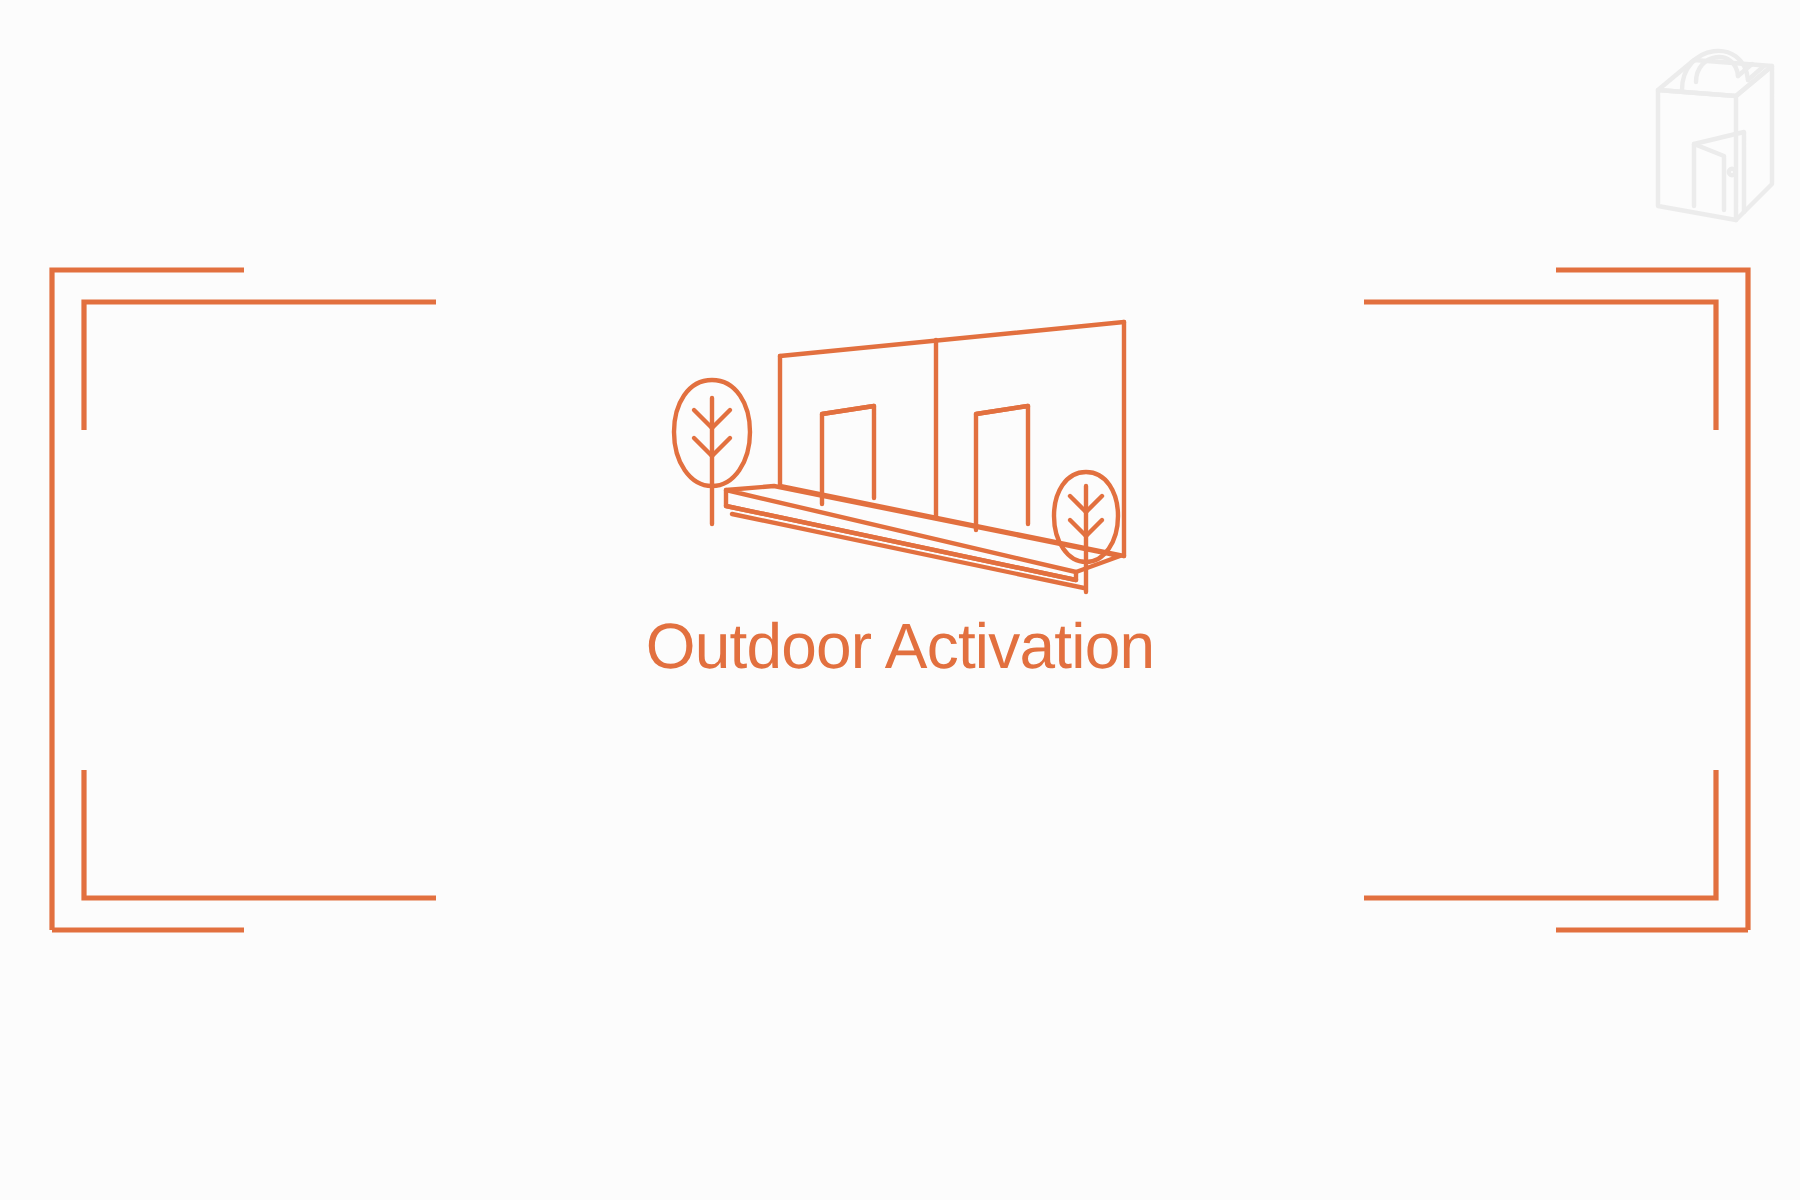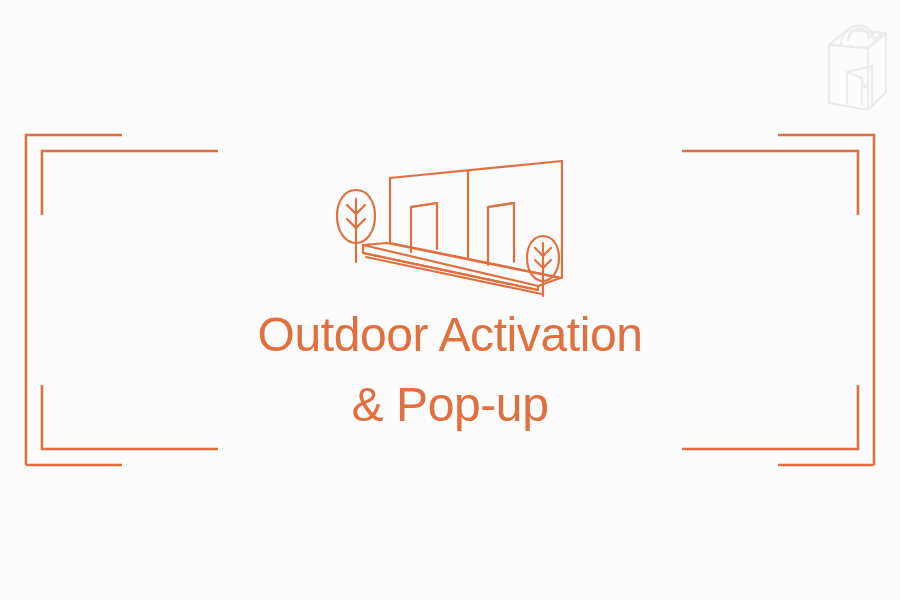--- a/index.html
+++ b/index.html
@@ -36,21 +36,21 @@
     left: 0;
     top: 300px;
     width: 900px;
     text-align: center;
     line-height: 1.45;
     letter-spacing: -0.4px;
   }
   .title-line {
     display: block;
     font-family: "Liberation Sans", sans-serif;
-    font-size: 48px;
+    font-size: 32px;
     font-weight: 500;
     color: #e2703f;
     white-space: pre;
   }
 </style>
 </head>
 <body>
 
 <div id="slide">
 
@@ -160,16 +160,15 @@
         <path d="M 543 256 L 535 248"></path>
         <path d="M 543 256 L 551 248"></path>
         <path d="M 543 268 L 535 260"></path>
         <path d="M 543 268 L 551 260"></path>
       </g>
     </g>
   </svg>
 
   <div id="title-block">
     <span class="title-line">Outdoor Activation</span>
-    <span class="title-line">&amp; Pop-up</span>
   </div>
 
 </div>
 
 </body></html>

